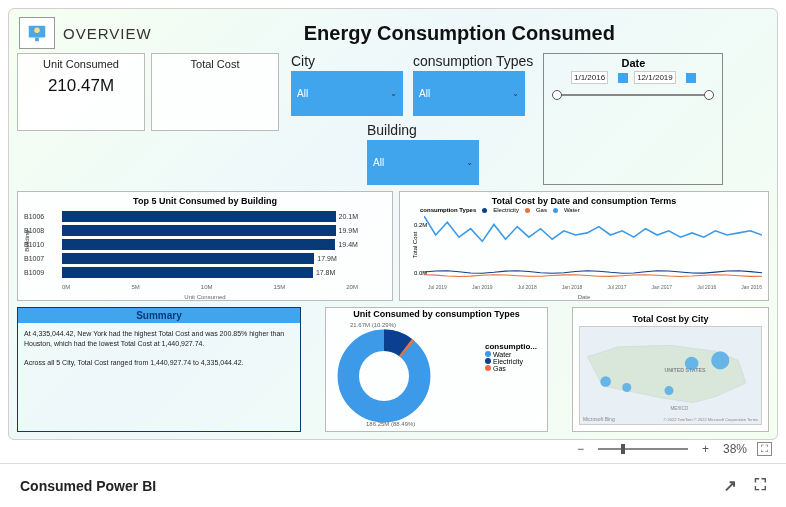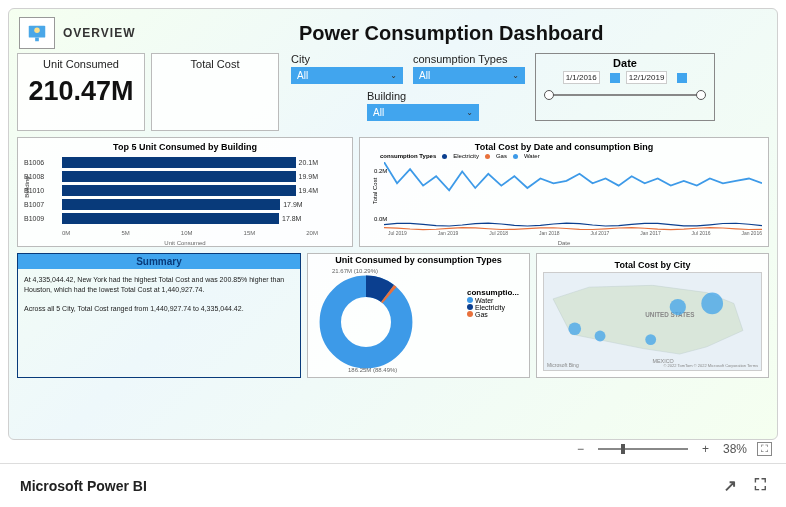--- a/index.html
+++ b/index.html
@@ -1,56 +1,56 @@
 <!DOCTYPE html>
 <html><head>
 <meta charset="utf-8">
 <style>
 *{box-sizing:border-box;margin:0;padding:0;font-family:"Segoe UI",Arial,sans-serif}
 body{background:#fff;width:786px;height:507px;position:relative}
 .report{position:absolute;left:8px;top:8px;width:770px;height:432px;border:1px solid #d0d0d0;border-radius:6px;background:linear-gradient(135deg,#f5fff0 0%,#eef8fb 40%,#f5fff0 100%);overflow:hidden}
 .hdr{display:flex;align-items:center;padding:8px 10px 4px}
 .hdr .ico{width:36px;height:32px;border:1px solid #999;background:#fff;display:flex;align-items:center;justify-content:center;margin-right:8px}
-.ovw{font-weight:700;font-size:12px;letter-spacing:1px;color:#333}
+.ovw{font-weight:400;font-size:15px;letter-spacing:1px;color:#333}
 .title{flex:1;text-align:center;font-weight:700;font-size:20px;color:#111}
 .toprow{display:flex;gap:6px;padding:0 8px;align-items:flex-start}
 .card{background:rgba(255,255,255,.85);border:1px solid #bbb;padding:4px 8px;text-align:center}
 .card.kpi{width:128px;height:78px}
 .card .lbl{font-size:11px;color:#222;margin-bottom:6px}
-.card .val{font-size:27px;font-weight:700;color:#111}
+.card .val{font-size:17px;font-weight:400;color:#111}
 .filters{display:flex;gap:10px;flex:1;padding-left:6px;flex-wrap:wrap}
-.fltgrp .flbl{font-size:11px;color:#222;margin-bottom:2px}
-.dd{background:#41a5ee;color:#fff;border:none;font-size:10px;padding:3px 6px;width:112px;display:flex;justify-content:space-between;align-items:center}
+.fltgrp .flbl{font-size:14px;color:#222;margin-bottom:2px}
+.dd{background:#41a5ee;color:#fff;border:none;font-size:10px;padding:17px 6px;width:112px;display:flex;justify-content:space-between;align-items:center}
 .dd .chev{font-size:8px;color:#333}
 .datecard{border:1px solid #888;padding:3px 8px 6px;width:180px}
 .datecard .dclbl{font-size:11px;text-align:center;font-weight:600;margin-bottom:2px}
 .dpair{display:flex;gap:6px;justify-content:center}
 .dpick{display:flex;align-items:center;gap:10px}
 .dpick .dv{font-size:8px;color:#222;background:#fff;border:1px solid #ccc;padding:1px 2px}
 .dpick .dic{width:10px;height:10px;background:#41a5ee}
 .dslider{position:relative;height:10px;margin-top:6px}
 .dslider .tr{position:absolute;top:4px;left:2px;right:2px;height:2px;background:#888}
 .dslider .hn{position:absolute;top:0;width:10px;height:10px;border-radius:50%;background:#fff;border:1px solid #555}
 .row2{display:flex;gap:6px;padding:6px 8px}
 .panel{background:rgba(255,255,255,.85);border:1px solid #bbb}
-.bar-p{width:336px;height:110px;padding:4px 6px;position:relative}
+.bar-p{width:376px;height:110px;padding:4px 6px;position:relative}
 .ptitle{font-size:9px;font-weight:700;text-align:center;margin-bottom:2px}
 .bars{position:absolute;left:44px;top:18px;right:34px;bottom:22px}
 .brow{height:13px;display:flex;align-items:center;margin-bottom:1px}
 .brow .bl{color:#fff;font-size:7px;background:#083a7a;height:11px;display:flex;align-items:center}
 .bval{font-size:7px;color:#333;margin-left:3px}
 .ylabs{position:absolute;left:6px;top:18px;font-size:7px;color:#333;line-height:14px}
 .yaxtitle{position:absolute;left:-2px;top:46px;font-size:6px;transform:rotate(-90deg);color:#333}
 .xaxis{position:absolute;left:44px;right:34px;bottom:10px;display:flex;justify-content:space-between;font-size:6px;color:#666}
 .xtitle{position:absolute;bottom:0;left:0;right:0;text-align:center;font-size:6px;color:#666}
 .line-p{flex:1;height:110px;padding:4px 6px;position:relative}
 .linesvg{position:absolute;left:24px;right:6px;top:24px;bottom:20px}
 .legend-h{position:absolute;top:15px;left:20px;font-size:6px;display:flex;gap:6px;align-items:center}
 .legend-h .dot{width:5px;height:5px;border-radius:50%;display:inline-block}
-.row3{display:flex;gap:6px;padding:0 8px 8px}
+.row3{display:flex;gap:24px;padding:0 8px 8px}
 .sum-p{width:284px;border:1px solid #083a7a}
 .sum-p .sh{background:#41a5ee;color:#083a7a;text-align:center;font-size:10px;font-weight:700;padding:2px}
 .sum-p .sb{font-size:7px;padding:6px;color:#222;line-height:1.4}
 .donut-p{width:223px;height:125px;padding:1px 4px;position:relative}
 .map-p{flex:1;height:125px;padding:6px 4px;position:relative}
 .mapshape{position:absolute;left:6px;right:6px;top:18px;bottom:6px;background:#e8f0f6;border:1px solid #ccc;overflow:hidden}
 .footer{position:absolute;left:0;right:0;bottom:48px;height:20px;display:flex;align-items:center;justify-content:flex-end;padding:0 14px;gap:10px;font-size:12px;color:#555}
 .footer .zbtn{cursor:pointer;padding:0 4px}
 .footer .ztr{width:90px;height:2px;background:#888;position:relative}
 .footer .ztr .zh{position:absolute;left:23px;top:-4px;width:4px;height:10px;background:#555}
@@ -63,21 +63,21 @@
 <div class="report">
   <div class="hdr">
     <div class="ico">
       <svg width="22" height="22" viewBox="0 0 24 24">
           <rect x="3" y="4" width="18" height="13" rx="1" fill="#4aa7e8"></rect>
           <circle cx="12" cy="9" r="3" fill="#ffe08a"></circle>
           <rect x="10" y="17" width="4" height="4" fill="#4aa7e8"></rect>
         </svg>
     </div>
     <div class="ovw">OVERVIEW</div>
-    <div class="title">Power Consumption Dashboard</div>
+    <div class="title">Energy Consumption Consumed</div>
   </div>
 
   <div class="toprow">
     <div class="card kpi">
       <div class="lbl">Unit Consumed</div>
       <div class="val">210.47M</div>
     </div>
     <div class="card kpi">
       <div class="lbl">Total Cost</div>
     </div>
@@ -165,21 +165,21 @@
         <span>0M</span>
           <span>5M</span>
           <span>10M</span>
           <span>15M</span>
           <span>20M</span>
       </div>
       <div class="xtitle">Unit Consumed</div>
     </div>
 
     <div class="panel line-p">
-      <div class="ptitle">Total Cost by Date and consumption Bing</div>
+      <div class="ptitle">Total Cost by Date and consumption Terms</div>
       <div class="legend-h">
         <b>consumption Types</b>
         <span class="dot" style="background:#0b3f8f"></span>
           <span>Electricity</span>
         <span class="dot" style="background:#e8713c"></span>
           <span>Gas</span>
         <span class="dot" style="background:#3d9ae8"></span>
           <span>Water</span>
       </div>
       <div style="position:absolute;left:2px;top:50px;font-size:6px;transform:rotate(-90deg)">Total Cost</div>
@@ -254,18 +254,18 @@
   <span class="zbtn">−</span>
   <div class="ztr">
       <div class="zh"></div>
     </div>
   <span class="zbtn">+</span>
   <span>38%</span>
   <span style="border:1px solid #888;padding:0 3px;font-size:10px">⛶</span>
 </div>
 
 <div class="ftbar">
-  <span>Microsoft Power BI</span>
+  <span>Consumed Power BI</span>
   <div class="ftic">
     <span>↗</span>
     <span>⛶</span>
   </div>
 </div>
 
 </body></html>

